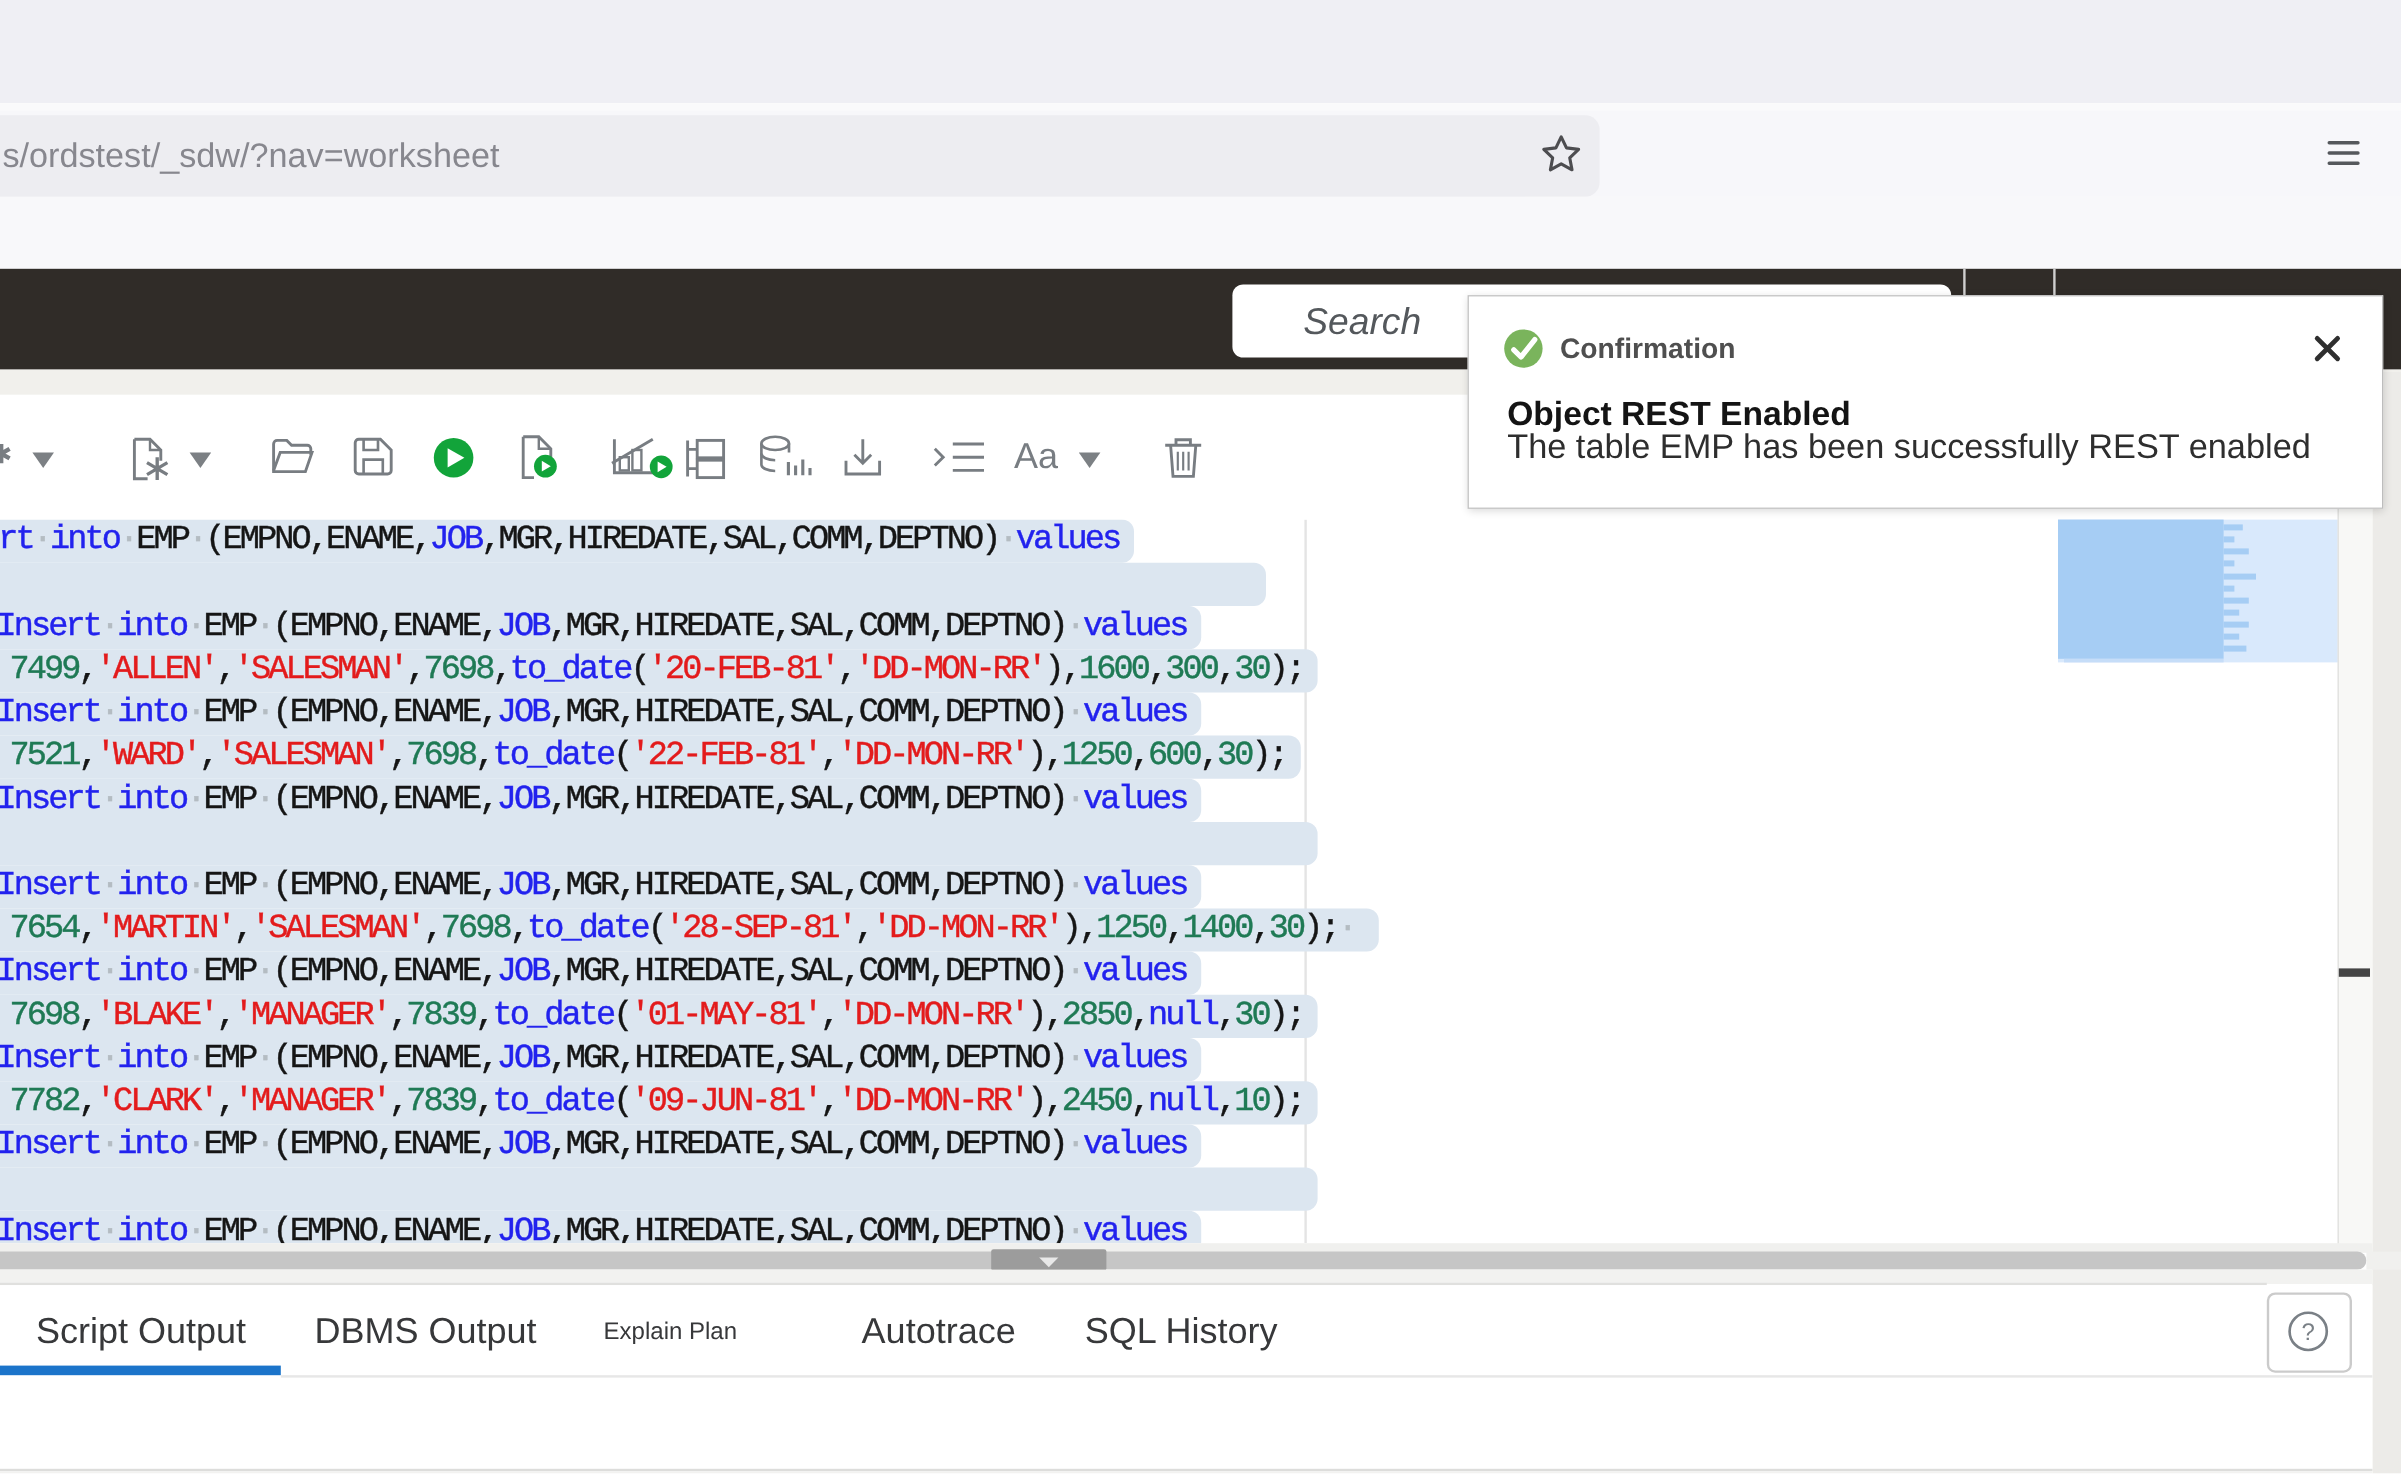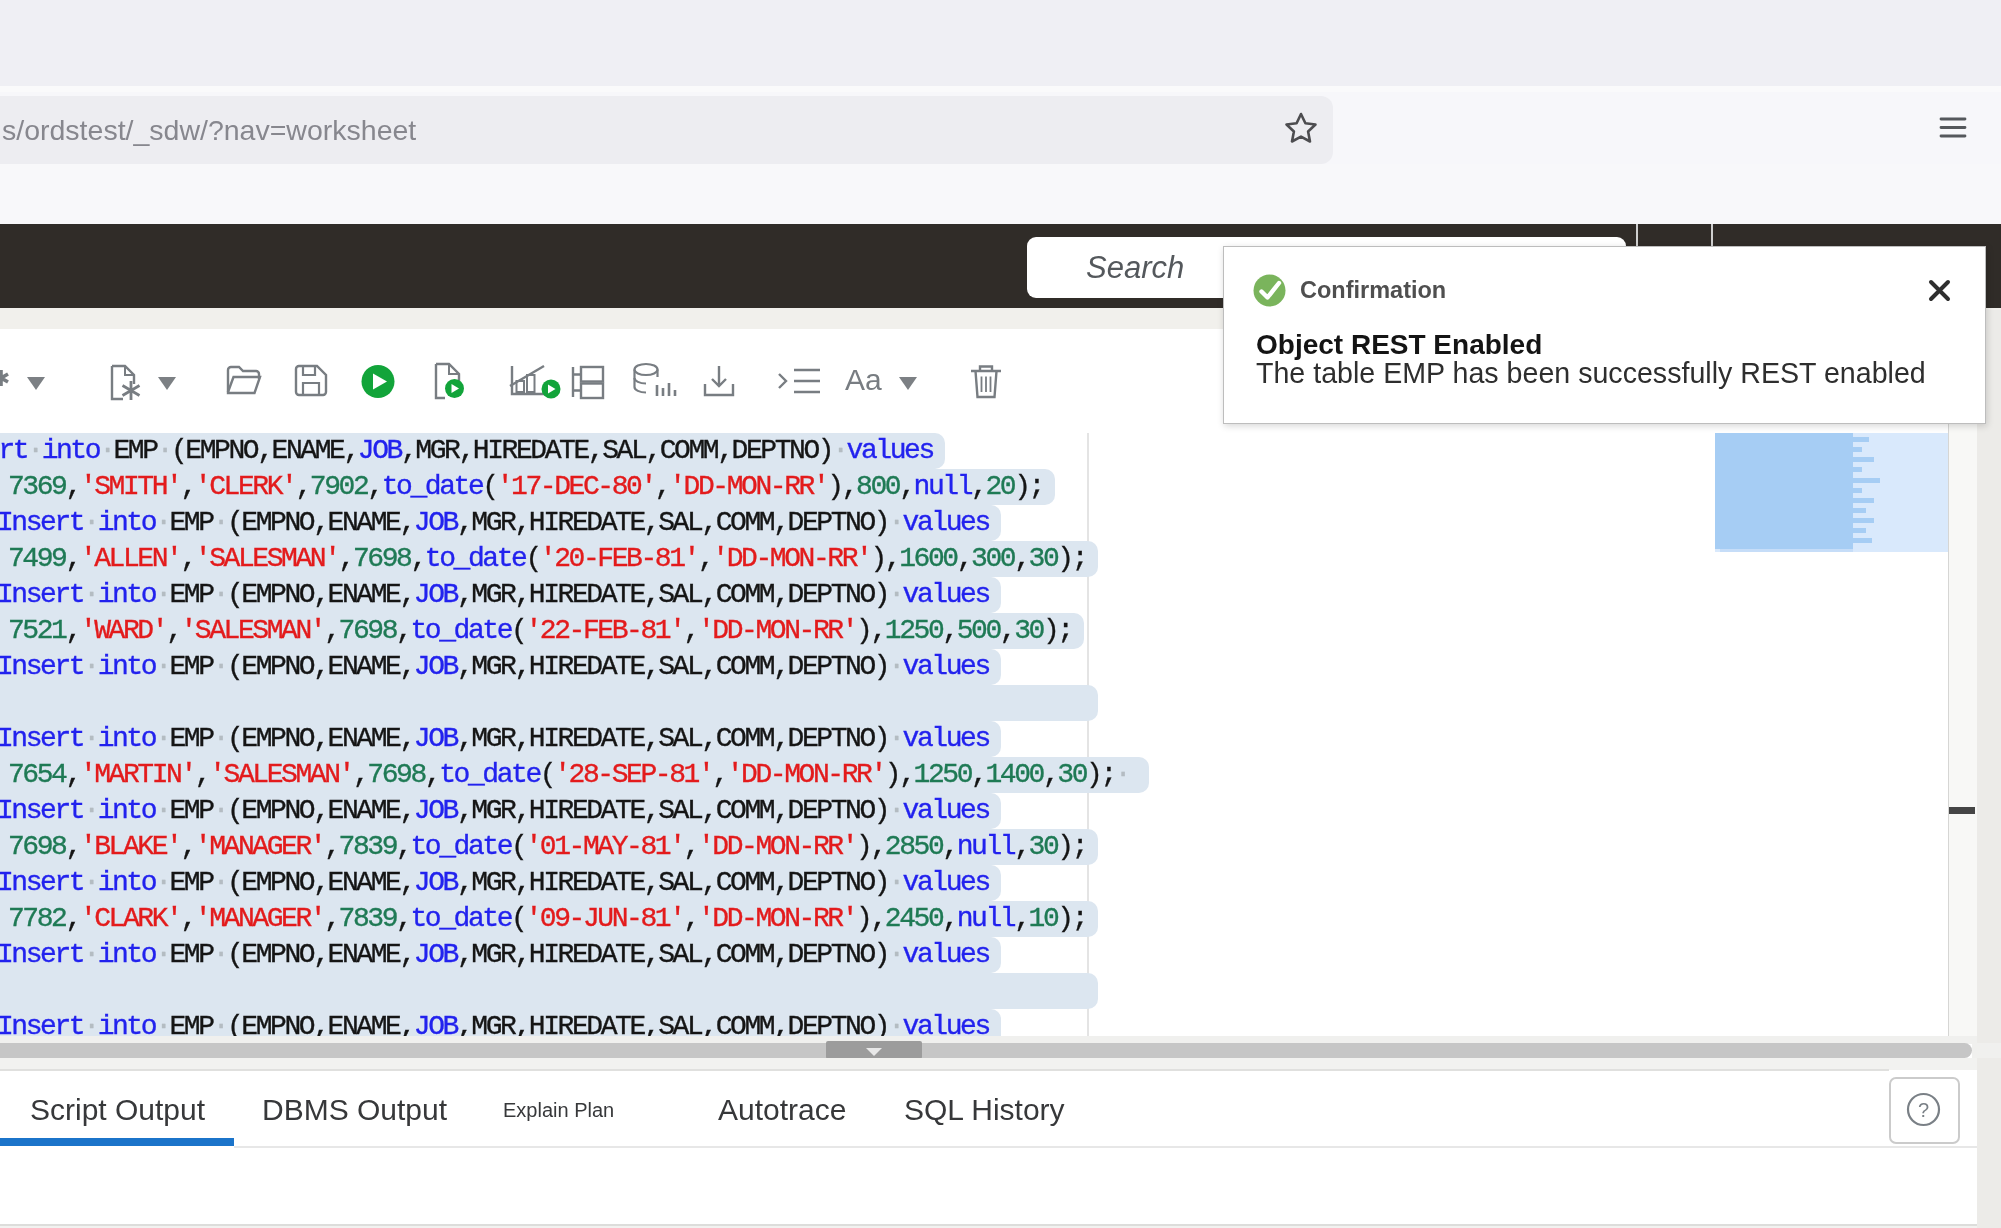--- a/index.html
+++ b/index.html
@@ -90,25 +90,24 @@
 <div class="hl" style="top:288px;width:1025px"></div>
 <div class="hl" style="top:324px;width:1173px"></div>
 <div class="hl" style="top:360px;width:1025px"></div>
 <div class="hl" style="top:396px;width:1122px"></div>
 <div class="hl" style="top:432px;width:1025px"></div>
 <div class="hl" style="top:468px;width:1122px"></div>
 <div class="hl" style="top:504px;width:1025px"></div>
 <div class="hl" style="top:540px;width:1122px"></div>
 <div class="hl" style="top:576px;width:1025px"></div>
 <div class="cl" style="top:0px;left:-59px"><i class="b">Insert</i><i class="w">·</i><i class="b">into</i><i class="w">·</i>EMP<i class="w">·</i>(EMPNO,ENAME,<i class="b">JOB</i>,MGR,HIREDATE,SAL,COMM,DEPTNO)<i class="w">·</i><i class="b">values</i></div>
-<div class="cl" style="top:36px;left:8px"><i class="g">7369</i>,<i class="r">'SMITH'</i>,<i class="r">'CLERK'</i>,<i class="g">7902</i>,<i class="b">to_date</i>(<i class="r">'17-DEC-80'</i>,<i class="r">'DD-MON-RR'</i>),<i class="g">800</i>,<i class="b">null</i>,<i class="g">20</i>);</div>
 <div class="cl" style="top:72px;left:-3px"><i class="b">Insert</i><i class="w">·</i><i class="b">into</i><i class="w">·</i>EMP<i class="w">·</i>(EMPNO,ENAME,<i class="b">JOB</i>,MGR,HIREDATE,SAL,COMM,DEPTNO)<i class="w">·</i><i class="b">values</i></div>
 <div class="cl" style="top:108px;left:8px"><i class="g">7499</i>,<i class="r">'ALLEN'</i>,<i class="r">'SALESMAN'</i>,<i class="g">7698</i>,<i class="b">to_date</i>(<i class="r">'20-FEB-81'</i>,<i class="r">'DD-MON-RR'</i>),<i class="g">1600</i>,<i class="g">300</i>,<i class="g">30</i>);</div>
 <div class="cl" style="top:144px;left:-3px"><i class="b">Insert</i><i class="w">·</i><i class="b">into</i><i class="w">·</i>EMP<i class="w">·</i>(EMPNO,ENAME,<i class="b">JOB</i>,MGR,HIREDATE,SAL,COMM,DEPTNO)<i class="w">·</i><i class="b">values</i></div>
-<div class="cl" style="top:180px;left:8px"><i class="g">7521</i>,<i class="r">'WARD'</i>,<i class="r">'SALESMAN'</i>,<i class="g">7698</i>,<i class="b">to_date</i>(<i class="r">'22-FEB-81'</i>,<i class="r">'DD-MON-RR'</i>),<i class="g">1250</i>,<i class="g">500</i>,<i class="g">30</i>);</div>
+<div class="cl" style="top:180px;left:8px"><i class="g">7521</i>,<i class="r">'WARD'</i>,<i class="r">'SALESMAN'</i>,<i class="g">7698</i>,<i class="b">to_date</i>(<i class="r">'22-FEB-81'</i>,<i class="r">'DD-MON-RR'</i>),<i class="g">1250</i>,<i class="g">600</i>,<i class="g">30</i>);</div>
 <div class="cl" style="top:216px;left:-3px"><i class="b">Insert</i><i class="w">·</i><i class="b">into</i><i class="w">·</i>EMP<i class="w">·</i>(EMPNO,ENAME,<i class="b">JOB</i>,MGR,HIREDATE,SAL,COMM,DEPTNO)<i class="w">·</i><i class="b">values</i></div>
 <div class="cl" style="top:288px;left:-3px"><i class="b">Insert</i><i class="w">·</i><i class="b">into</i><i class="w">·</i>EMP<i class="w">·</i>(EMPNO,ENAME,<i class="b">JOB</i>,MGR,HIREDATE,SAL,COMM,DEPTNO)<i class="w">·</i><i class="b">values</i></div>
 <div class="cl" style="top:324px;left:8px"><i class="g">7654</i>,<i class="r">'MARTIN'</i>,<i class="r">'SALESMAN'</i>,<i class="g">7698</i>,<i class="b">to_date</i>(<i class="r">'28-SEP-81'</i>,<i class="r">'DD-MON-RR'</i>),<i class="g">1250</i>,<i class="g">1400</i>,<i class="g">30</i>);<i class="w">·</i></div>
 <div class="cl" style="top:360px;left:-3px"><i class="b">Insert</i><i class="w">·</i><i class="b">into</i><i class="w">·</i>EMP<i class="w">·</i>(EMPNO,ENAME,<i class="b">JOB</i>,MGR,HIREDATE,SAL,COMM,DEPTNO)<i class="w">·</i><i class="b">values</i></div>
 <div class="cl" style="top:396px;left:8px"><i class="g">7698</i>,<i class="r">'BLAKE'</i>,<i class="r">'MANAGER'</i>,<i class="g">7839</i>,<i class="b">to_date</i>(<i class="r">'01-MAY-81'</i>,<i class="r">'DD-MON-RR'</i>),<i class="g">2850</i>,<i class="b">null</i>,<i class="g">30</i>);</div>
 <div class="cl" style="top:432px;left:-3px"><i class="b">Insert</i><i class="w">·</i><i class="b">into</i><i class="w">·</i>EMP<i class="w">·</i>(EMPNO,ENAME,<i class="b">JOB</i>,MGR,HIREDATE,SAL,COMM,DEPTNO)<i class="w">·</i><i class="b">values</i></div>
 <div class="cl" style="top:468px;left:8px"><i class="g">7782</i>,<i class="r">'CLARK'</i>,<i class="r">'MANAGER'</i>,<i class="g">7839</i>,<i class="b">to_date</i>(<i class="r">'09-JUN-81'</i>,<i class="r">'DD-MON-RR'</i>),<i class="g">2450</i>,<i class="b">null</i>,<i class="g">10</i>);</div>
 <div class="cl" style="top:504px;left:-3px"><i class="b">Insert</i><i class="w">·</i><i class="b">into</i><i class="w">·</i>EMP<i class="w">·</i>(EMPNO,ENAME,<i class="b">JOB</i>,MGR,HIREDATE,SAL,COMM,DEPTNO)<i class="w">·</i><i class="b">values</i></div>
 <div class="cl" style="top:576px;left:-3px"><i class="b">Insert</i><i class="w">·</i><i class="b">into</i><i class="w">·</i>EMP<i class="w">·</i>(EMPNO,ENAME,<i class="b">JOB</i>,MGR,HIREDATE,SAL,COMM,DEPTNO)<i class="w">·</i><i class="b">values</i></div>
 </div>

